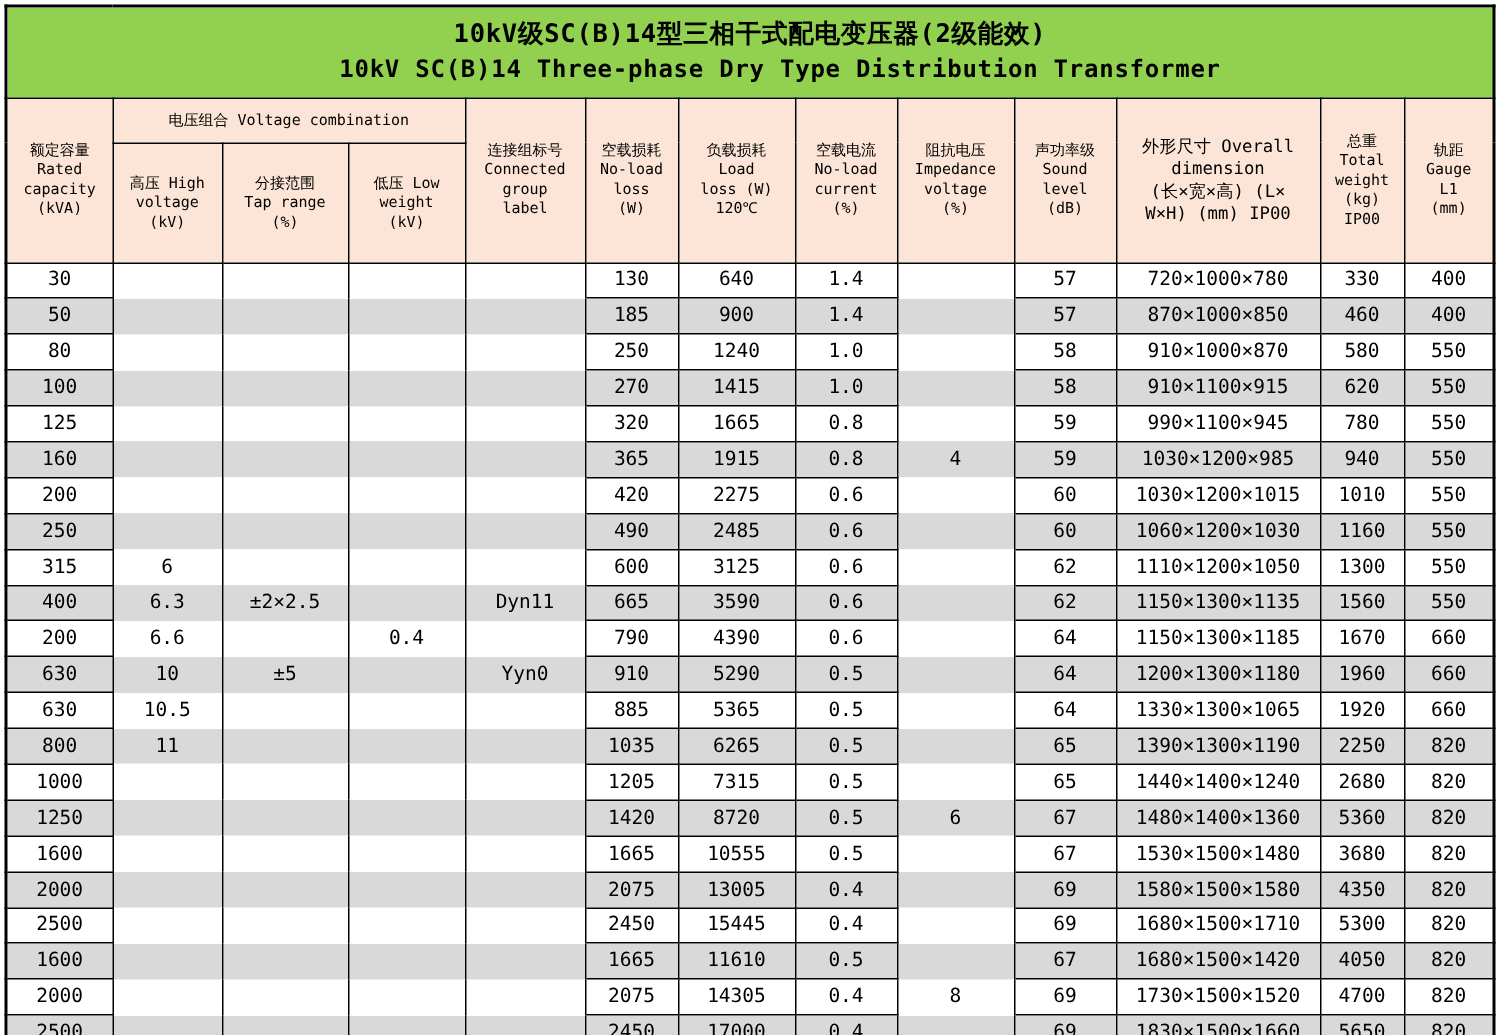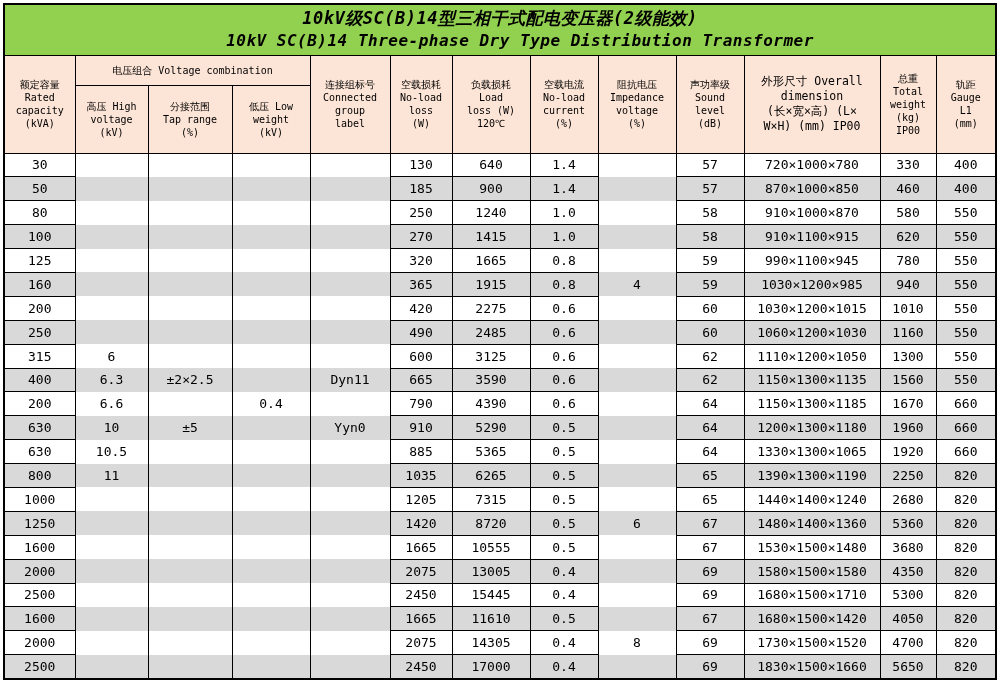--- a/index.html
+++ b/index.html
@@ -40,43 +40,42 @@
   td, th {
     border: 1px solid var(--grid);
     text-align: center;
     vertical-align: middle;
     padding: 0 1px;
     overflow: hidden;
   }
   
   td.title-cell {
     background: var(--title-bg);
-    height: 51px;
+    height: 61px;
     padding: 2px 0;
-    font-style: italic;
   }
   .title-line1 {
     font-size: 17px; font-weight: bold; line-height: 1.4;
     letter-spacing: 0.5px;
   }
   .title-line2 {
     font-size: 16px; font-weight: bold; line-height: 1.3;
     letter-spacing: 0.5px;
     padding-left: 40px;
   }
   
   thead th {
     background: var(--header-bg);
     font-weight: normal;
     font-size: 10px;
     line-height: 1.3;
     white-space: pre-line;
   }
   tr.hdr-top th { height: 30px; }
-  tr.hdr-sub th { height: 68px; }
+  tr.hdr-sub th { height: 80px; }
   th.h-dimension { font-size: 11.5px; margin-left: 29px; }
   
   tbody tr { height: 23.9px; }
   tbody td {
     font-size: 13px;
     background: #ffffff;
   }
   tbody tr:nth-child(even) td { background: var(--band-bg); }
   
   tbody td.nogrid { border-top: none; border-bottom: none; }

